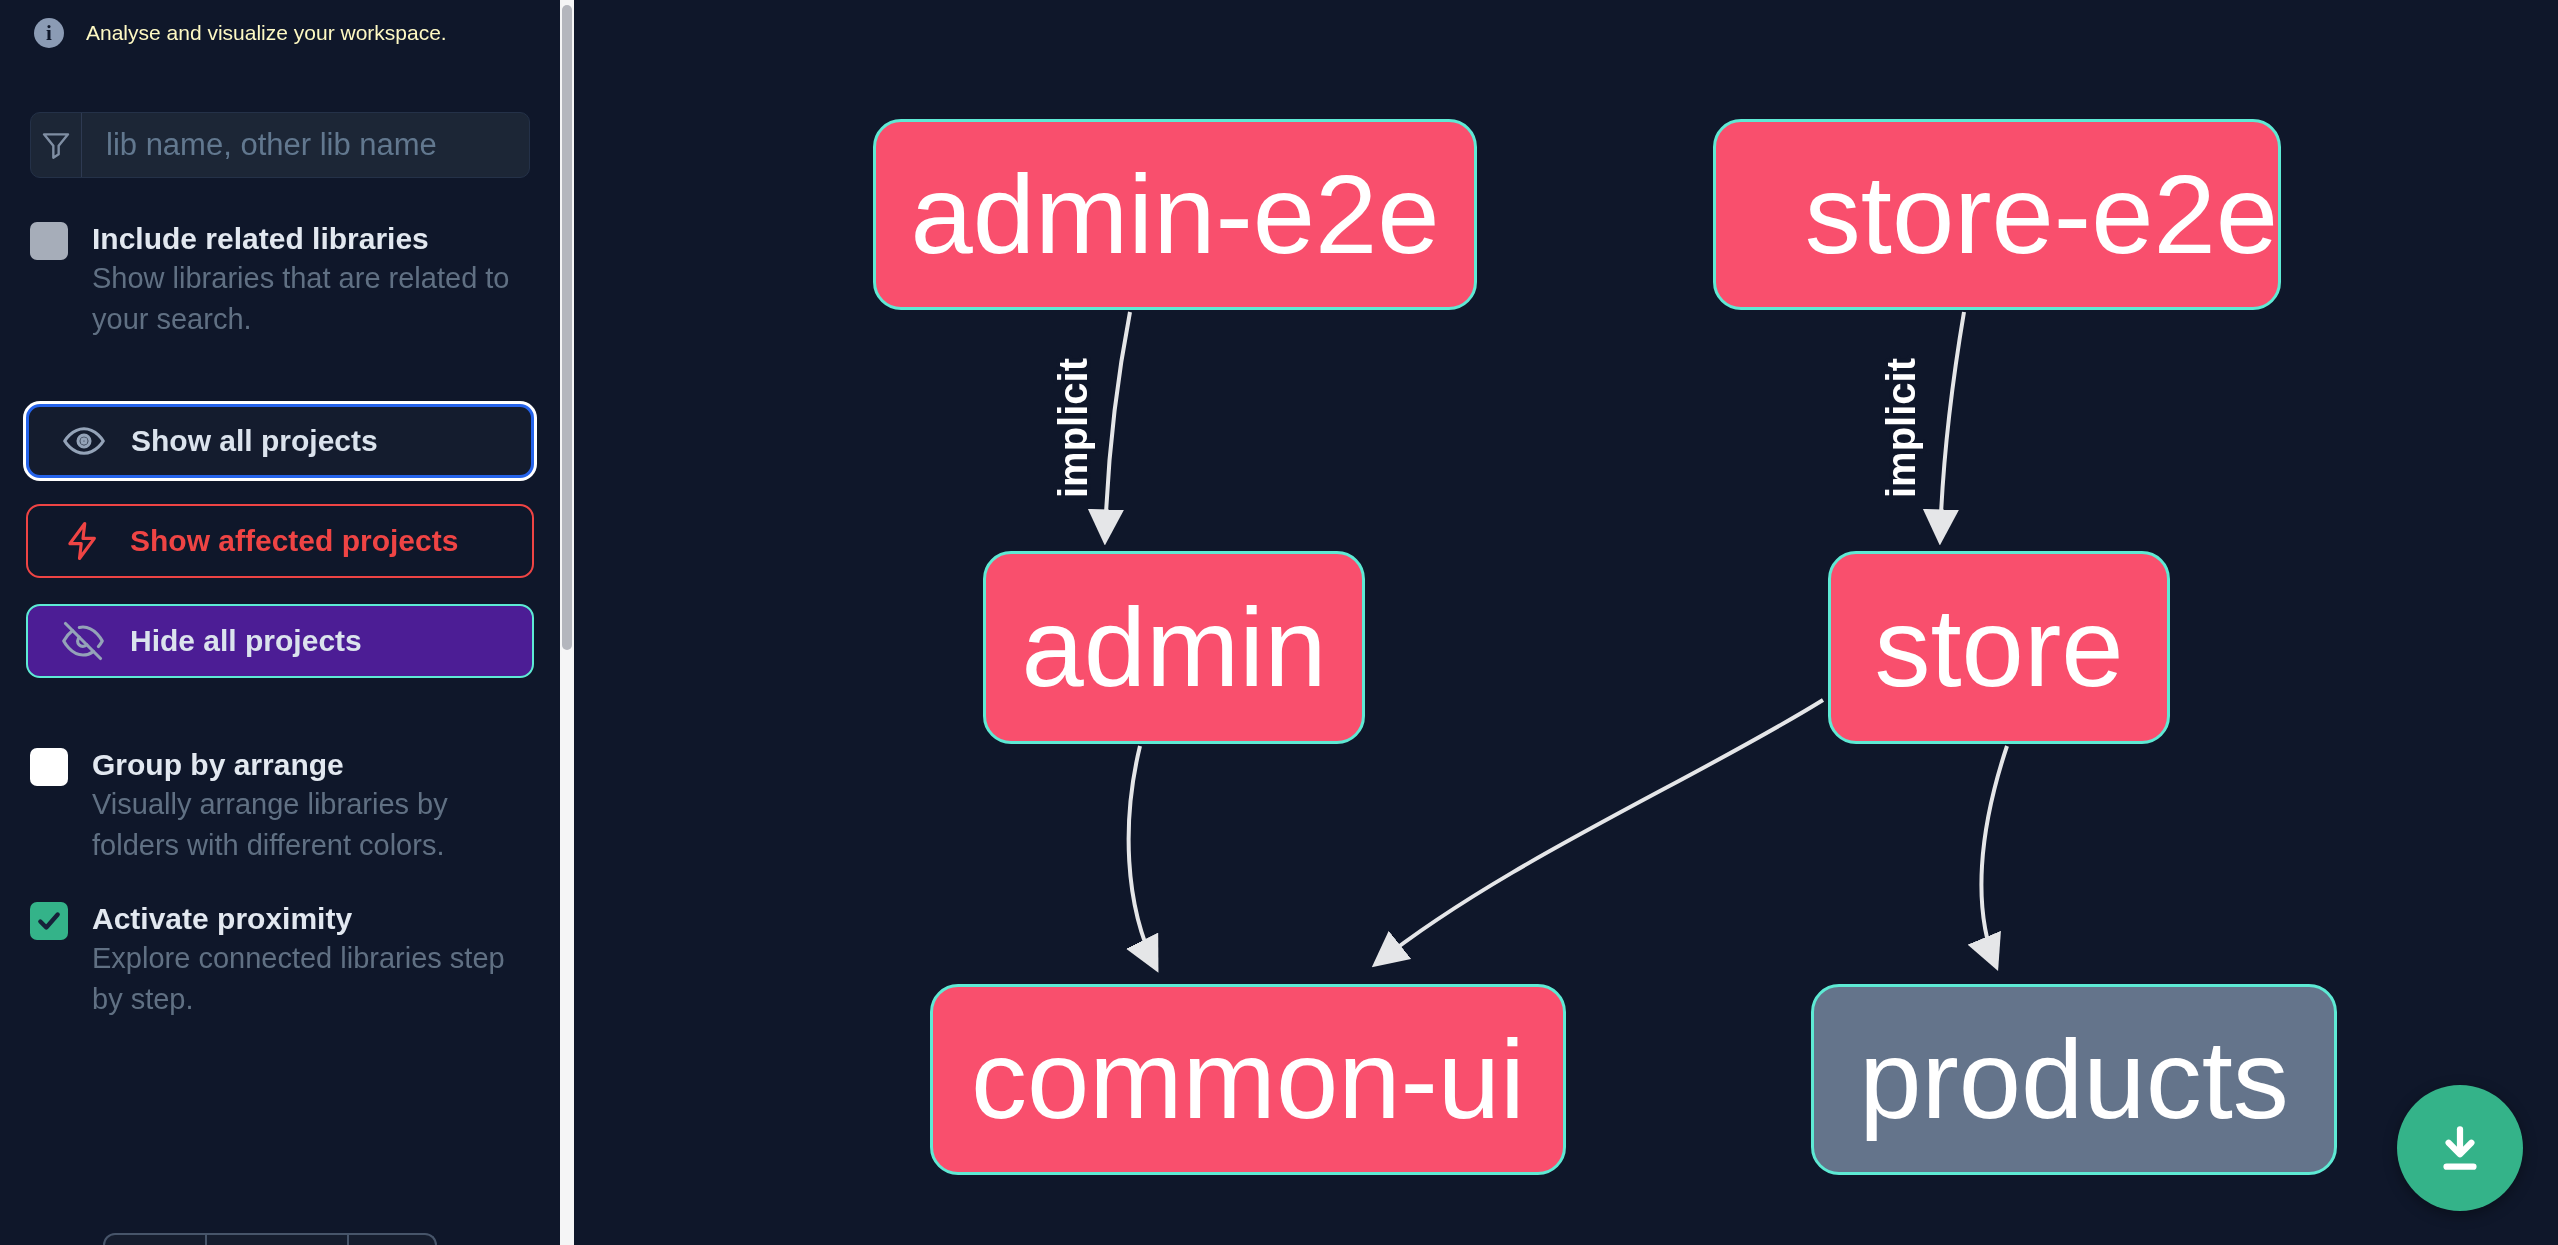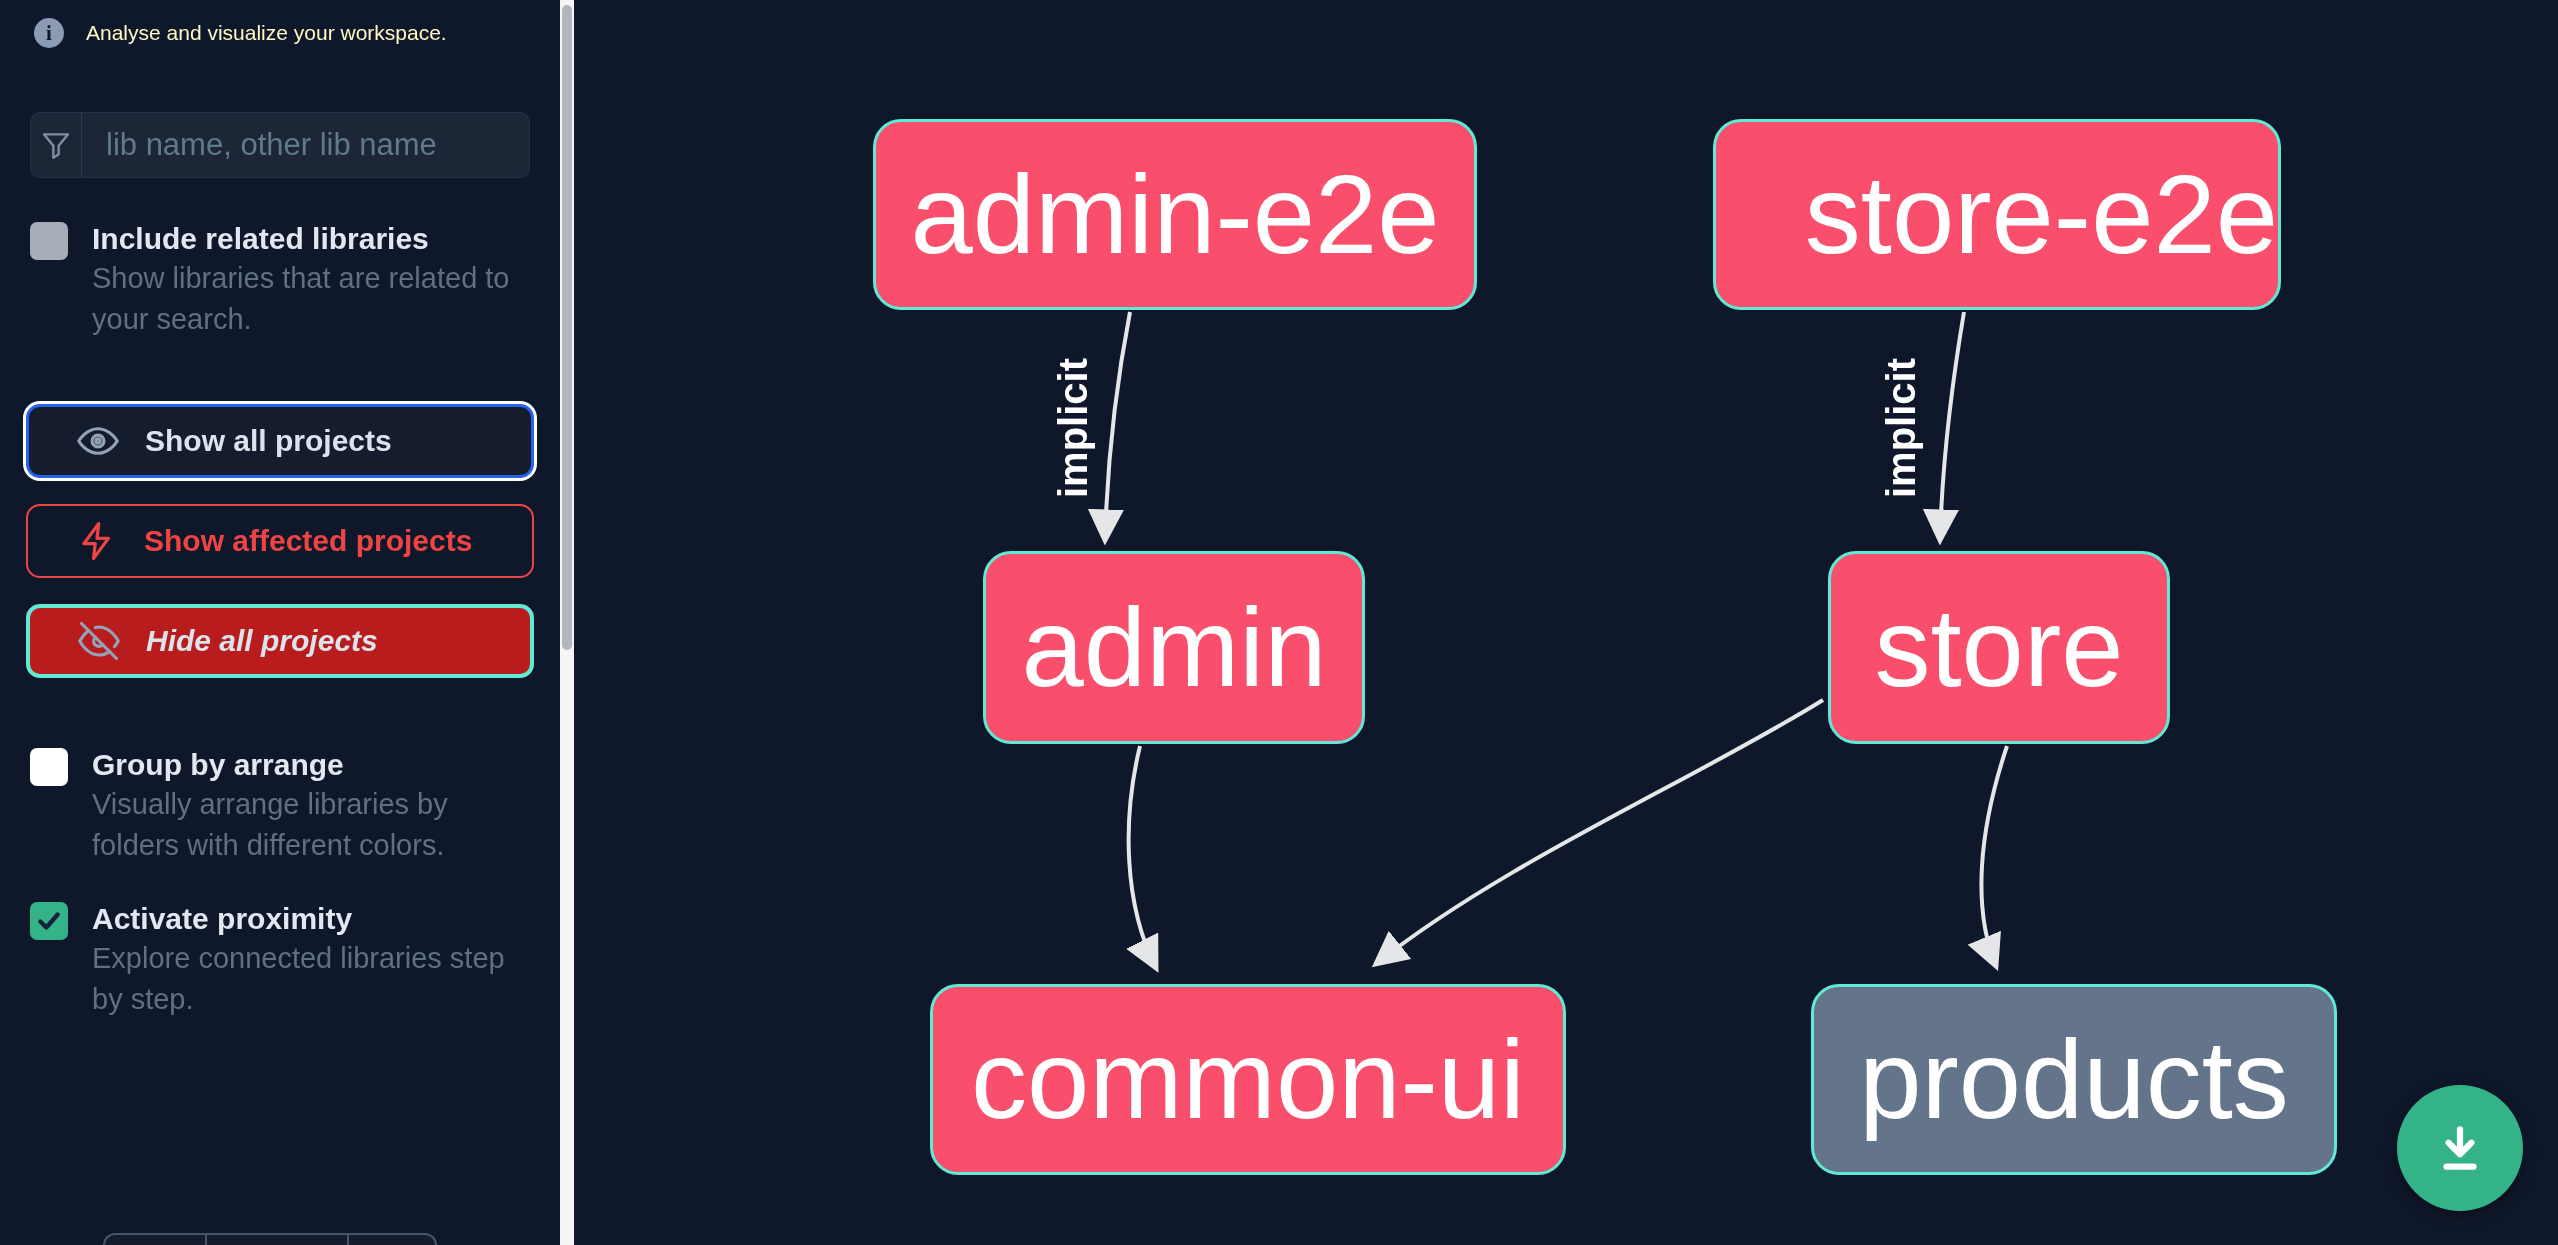--- a/index.html
+++ b/index.html
@@ -66,31 +66,31 @@
   .cb-checked { background:#34b389; display:flex; align-items:center; justify-content:center; }
   .opt-label { font-size:30px; font-weight:700; color:#e2e8f0; line-height:38px; }
   .opt-desc  {
     font-size:29px; color:#607083; line-height:41px; margin-top:0;
     white-space:pre-line; font-weight:400;
   }
 
   .actions { margin:64px 26px 0; display:flex; flex-direction:column; gap:26px; }
   .action-btn {
     height:74px; border-radius:14px; display:flex; align-items:center;
-    padding:0 48px; font-size:30px; font-weight:700; cursor:pointer;
+    padding:0 34px; font-size:30px; font-weight:700; cursor:pointer;
     background:transparent; color:#dbe3ed;
     font-family:"Liberation Sans", sans-serif; text-align:left;
   }
   .action-btn .btn-icon { margin-right:26px; display:flex; flex:0 0 auto; }
   .btn-focused {
     border:3px solid #2563eb; box-shadow:0 0 0 3px #ffffff;
     background:#141c2e;
   }
   .btn-affected { border:2px solid #ef4444; color:#ef4444; }
-  .btn-default  { border:4px solid #5eead4; background:#b91c1c;font-style:italic; }
+  .btn-default  { border:2px solid #5eead4; background:#4c1d95; }
 
   .segmented {
     position:absolute; left:103px; top:1233px; width:334px; height:54px;
     border:2px solid #47556a; border-bottom:none;
     border-radius:12px 12px 0 0; background:#151d2e; display:flex;
   }
   .segmented .seg { height:100%; }
   .segmented .seg + .seg { border-left:2px solid #47556a; }
   .seg-a { width:100px; } .seg-b { width:142px; } .seg-c { flex:1; }
 

